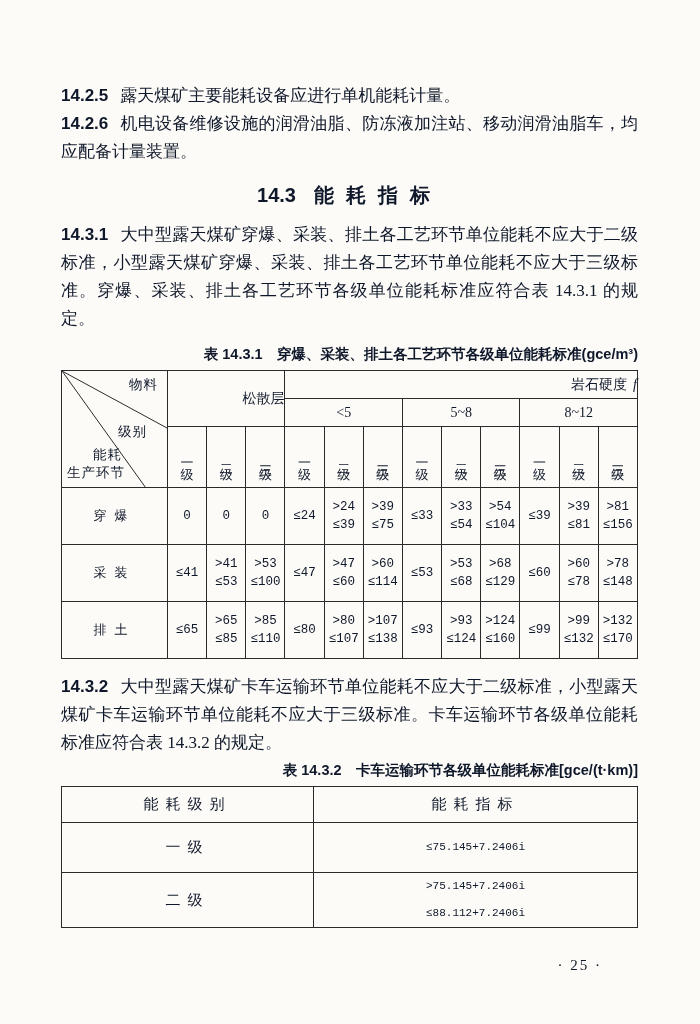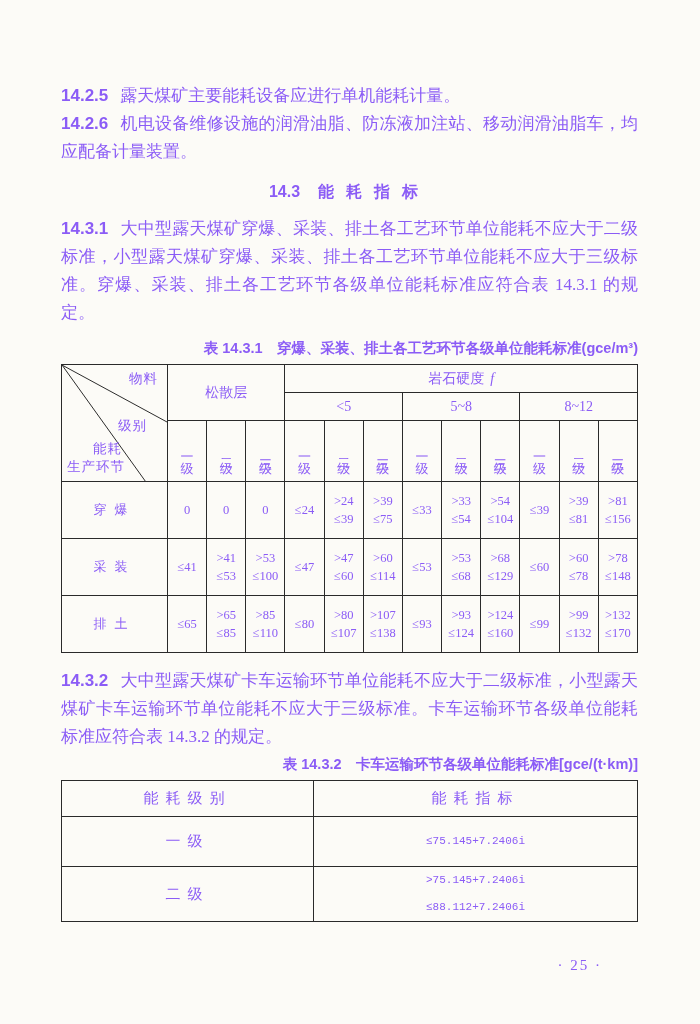--- a/index.html
+++ b/index.html
@@ -1,44 +1,44 @@
 <!DOCTYPE html>
 <html><head>
 <meta charset="utf-8">
 <style>
   html,body{margin:0;padding:0;}
   body{background:#fcfbf7;}
   .page{
     width:700px;height:1024px;position:relative;overflow:hidden;
-    background:#fcfbf7;color:#8b5cf6;
+    background:#fcfbf7;color:#0f172a;
     font-family:"Liberation Serif","DejaVu Serif",serif;
   }
   .content{position:absolute;left:61px;top:82px;width:577px;}
 
   .para{font-size:17px;line-height:28px;text-align:justify;margin:0;}
   .para .num{font-weight:bold;margin-right:12px;font-family:"Liberation Sans","DejaVu Sans",sans-serif;}
   .mt14{margin-top:14px;}
 
-  .h2{margin:16px 0 12px;text-align:center;font-size:16px;font-weight:bold;
+  .h2{margin:16px 0 12px;text-align:center;font-size:20px;font-weight:bold;
       font-family:"Liberation Sans","DejaVu Sans",sans-serif;}
   .h2 .ht{margin-left:18px;letter-spacing:12px;}
 
   .caption{margin:12px 0 6px;text-align:right;font-size:14.5px;font-weight:bold;
            font-family:"Liberation Sans","DejaVu Sans",sans-serif;}
   .caption2{margin-top:4px;}
 
   table{border-collapse:collapse;width:577px;table-layout:fixed;}
   .t1 td{border:1px solid #2a2a2a;text-align:center;vertical-align:middle;padding:0;font-size:13px;}
   .t1 thead td{font-size:14px;}
-  .t1 .r1 td{height:27px;}
+  .t1 .r1 td{height:27px;text-align:right;}
   .t1 .r2 td{height:27px;}
   .t1 .graderow td{height:60px;}
   .vgrade span{display:inline-block;writing-mode:vertical-rl;text-orientation:upright;
                letter-spacing:3px;font-size:13px;line-height:1;}
-  .t1 tbody tr{height:57px;}
+  .t1 tbody tr{height:57px;font-family:Liberation Mono, monospace;}
   .rowlabel{font-size:15px;letter-spacing:8px;}
   .val{display:block;line-height:18px;font-size:12.5px;}
   .fsym{margin-left:6px;font-style:italic;}
 
   .corner{position:relative;padding:0;}
   .corner svg{position:absolute;left:0;top:0;width:100%;height:100%;}
   .corner span{position:absolute;font-size:13.5px;letter-spacing:1px;white-space:nowrap;}
   .c-mat{top:5px;right:9px;}
   .c-e1{top:39px;left:31px;margin-top:36px;}
   .c-e2{top:52px;left:56px;}

